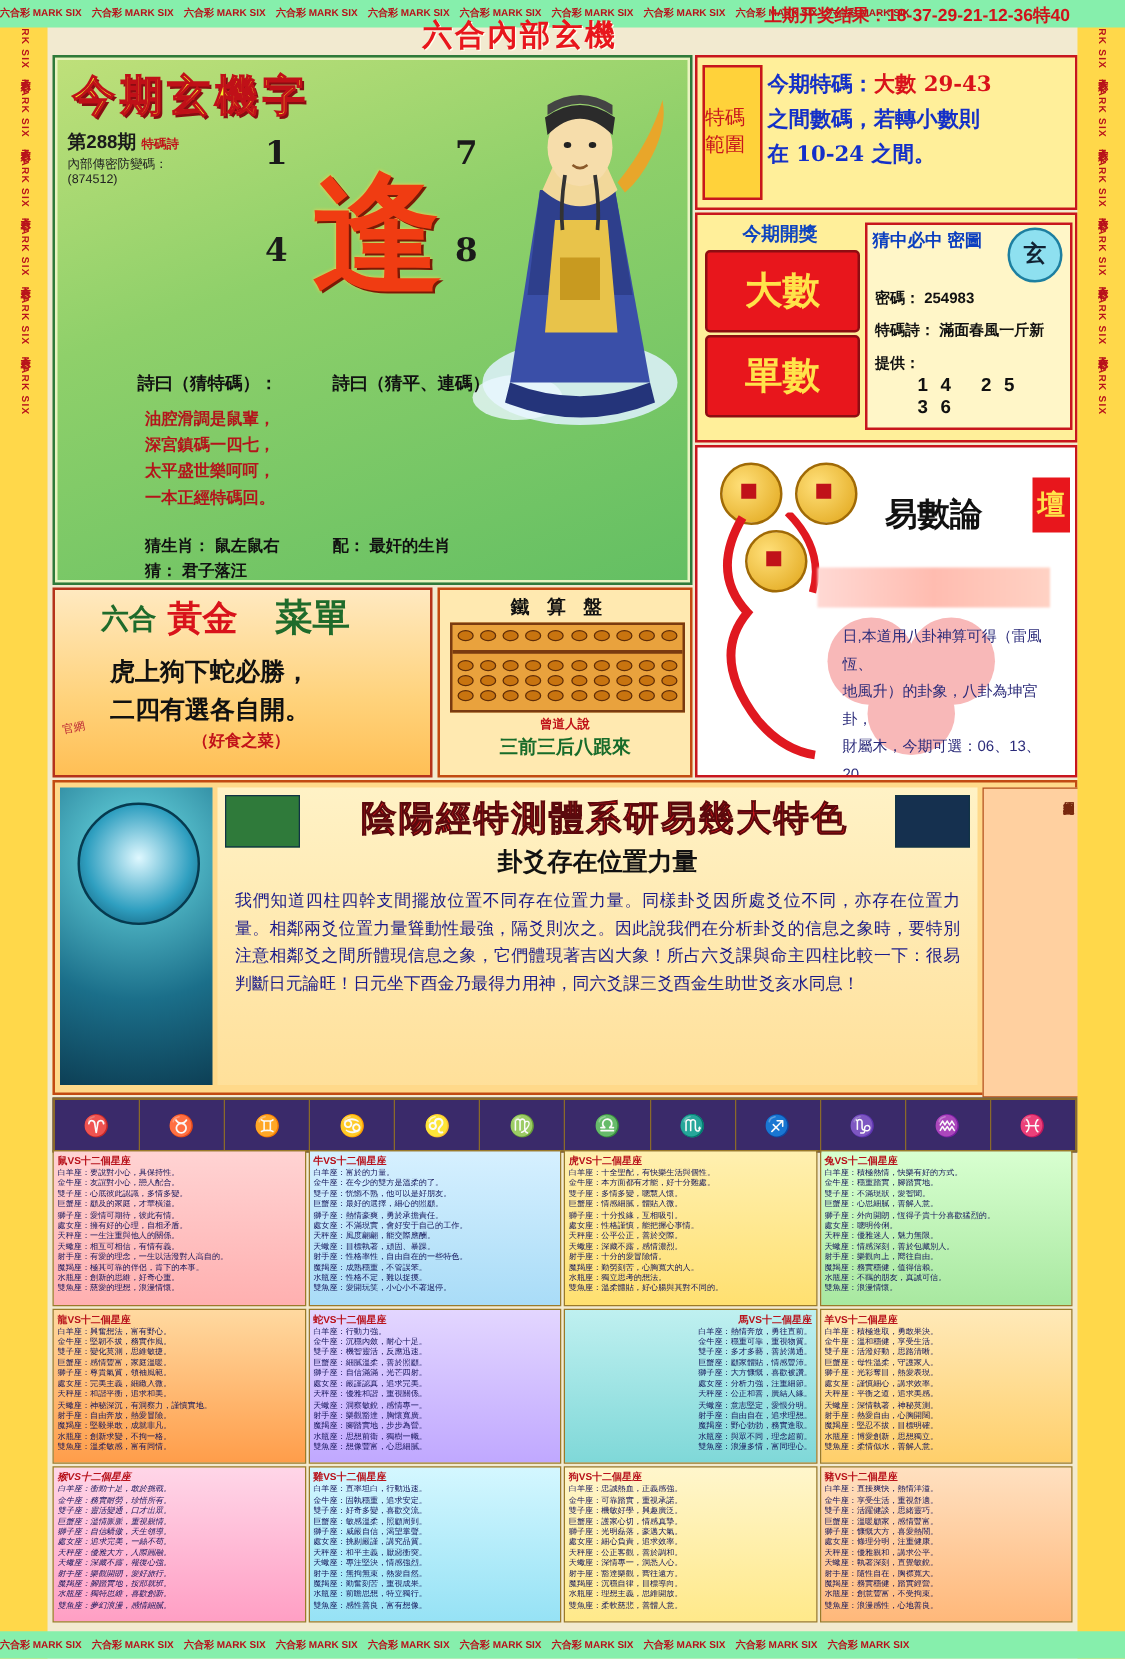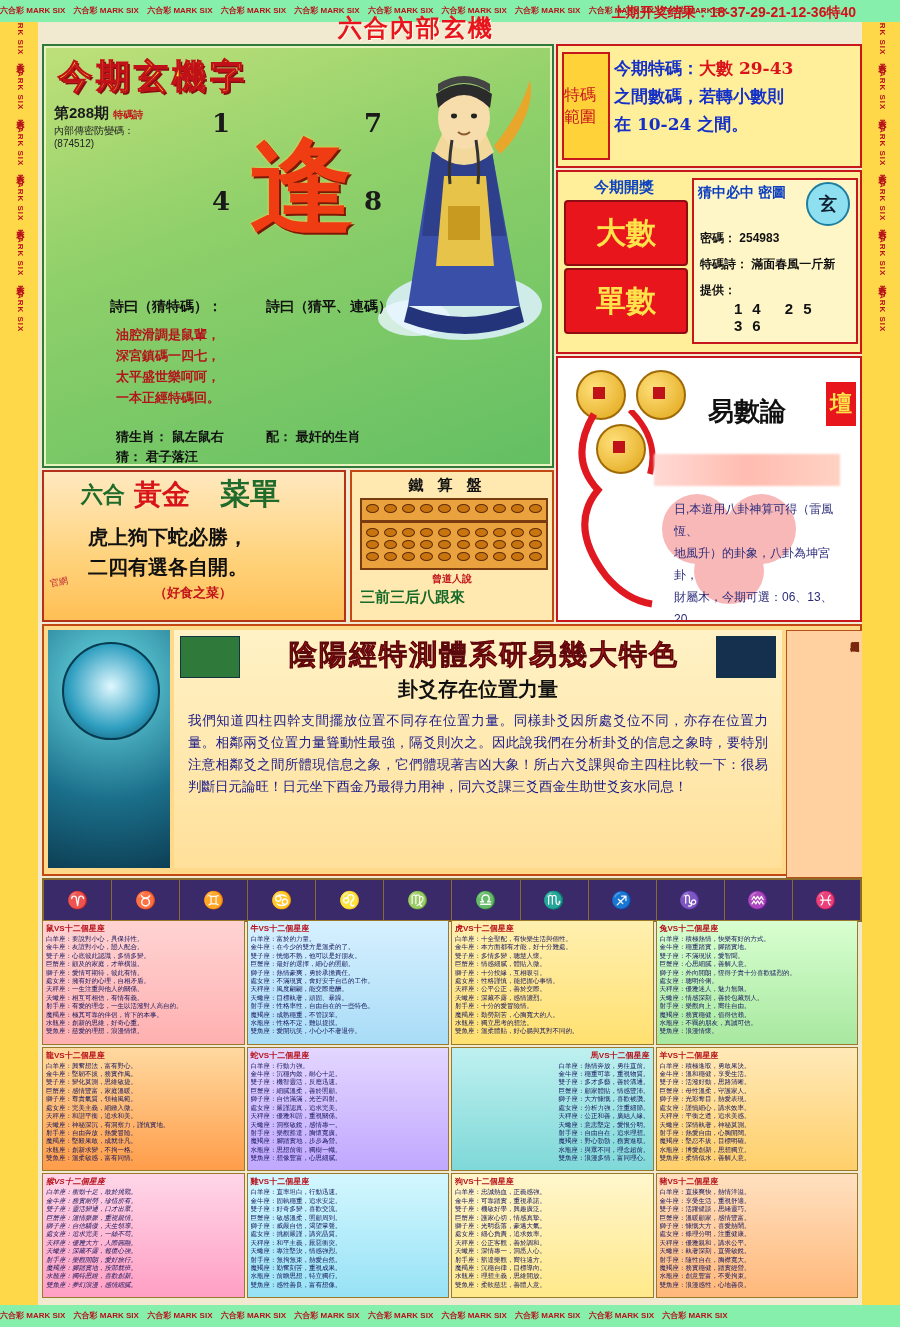--- a/index.html
+++ b/index.html
@@ -150,21 +150,21 @@
   .abacus-box{
     position:absolute;left:8px;top:26px;width:184px;height:68px;background:#e9a23d;border:2px solid #7a3b10;
   }
   .abacus-bar{position:absolute;left:0;top:20px;width:184px;height:3px;background:#7a3b10;}
   .bead-row{position:absolute;left:4px;width:176px;display:flex;justify-content:space-between;}
   .bead{width:11px;height:7px;border-radius:50%;background:#c8740f;border:1px solid #5e2c08;}
   .abacus-sub{
     position:absolute;left:8px;top:100px;width:184px;text-align:center;font-size:10px;color:#c01219;font-weight:bold;
   }
   .abacus-sub2{
-    position:absolute;left:8px;top:116px;width:184px;font-size:15px;color:#176b2a;font-weight:bold;
+    position:absolute;left:8px;top:116px;width:184px;text-align:center;font-size:15px;color:#176b2a;font-weight:bold;
   }
   
   .panel-range{
     position:absolute;left:518px;top:22px;width:302px;height:120px;
     background:#ffef9a;border:2px solid #c8161d;
   }
   .range-label{
     position:absolute;left:4px;top:6px;width:44px;height:104px;
     background:#ffd23a;border:2px solid #c8161d;
     display:flex;flex-direction:column;align-items:center;justify-content:center;

